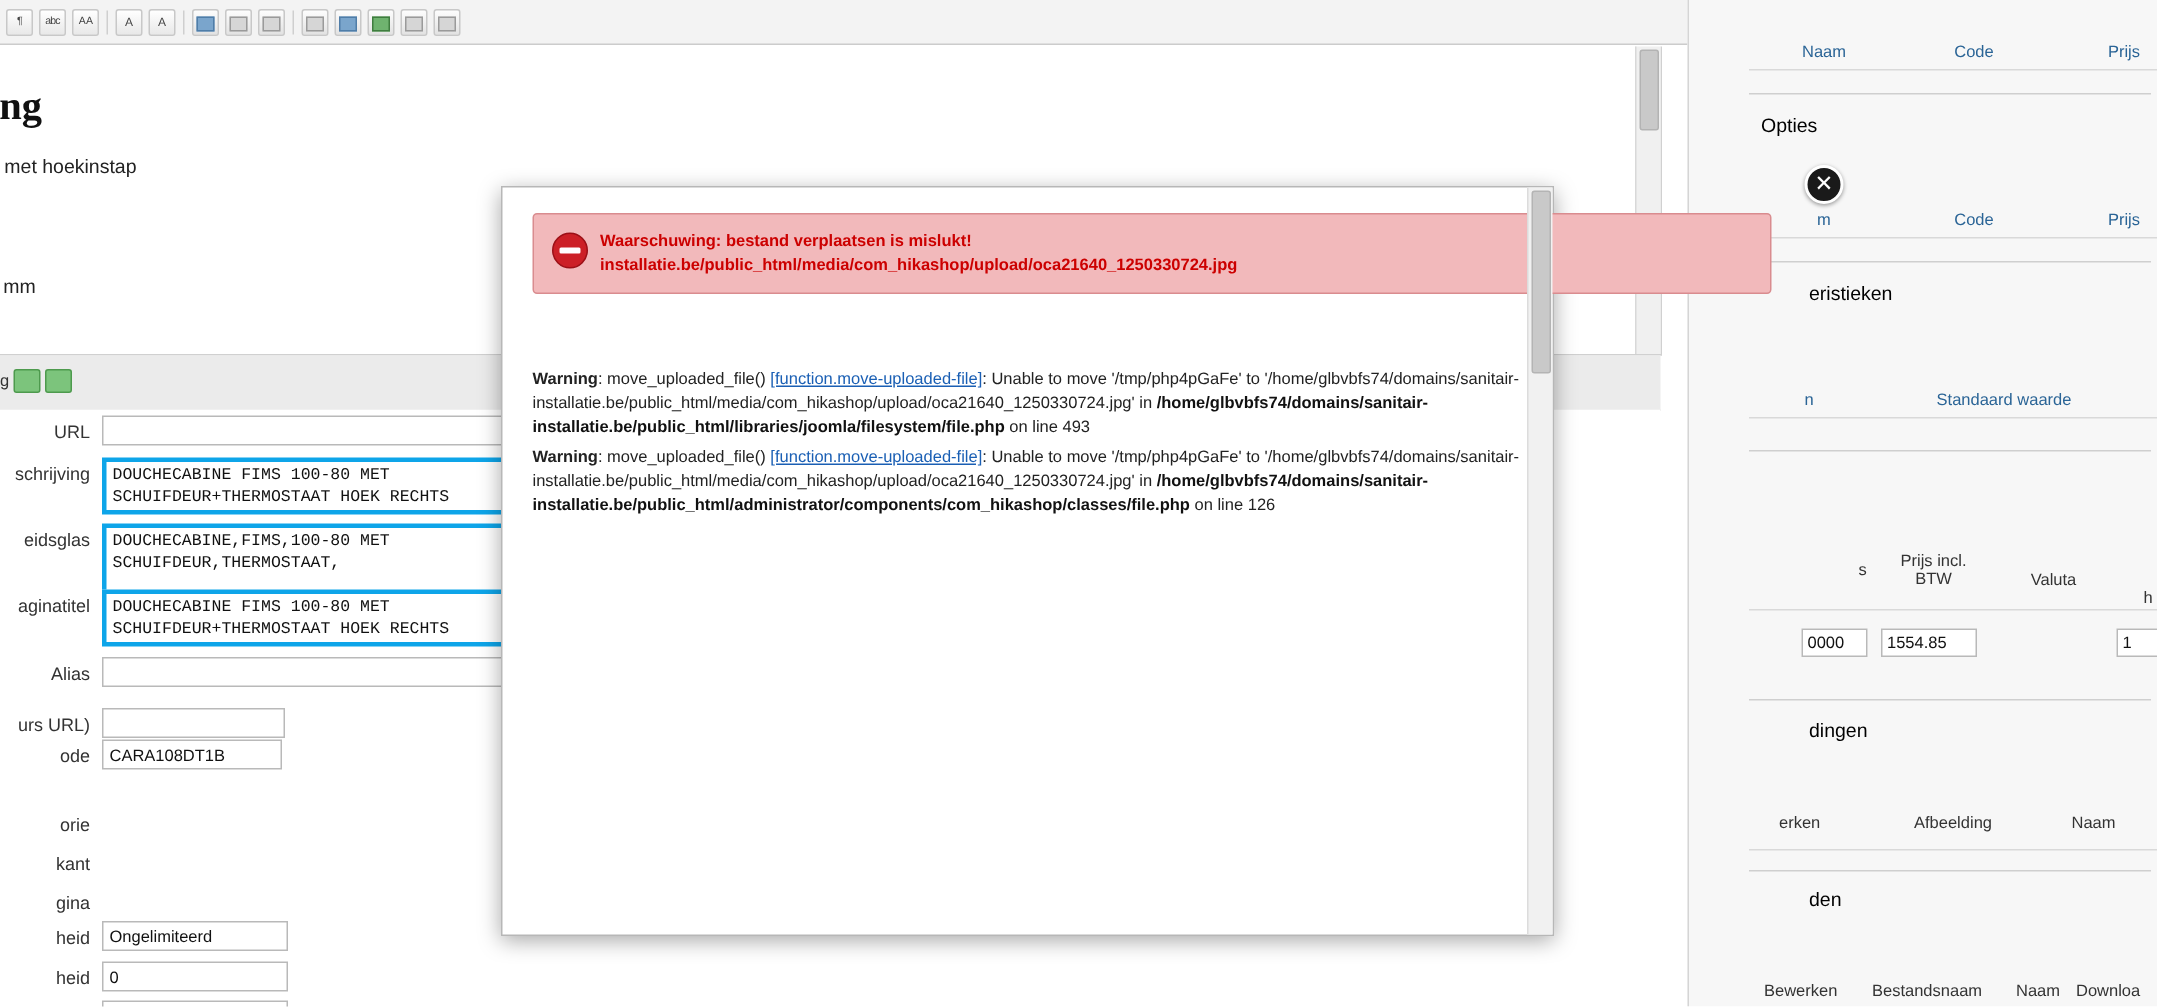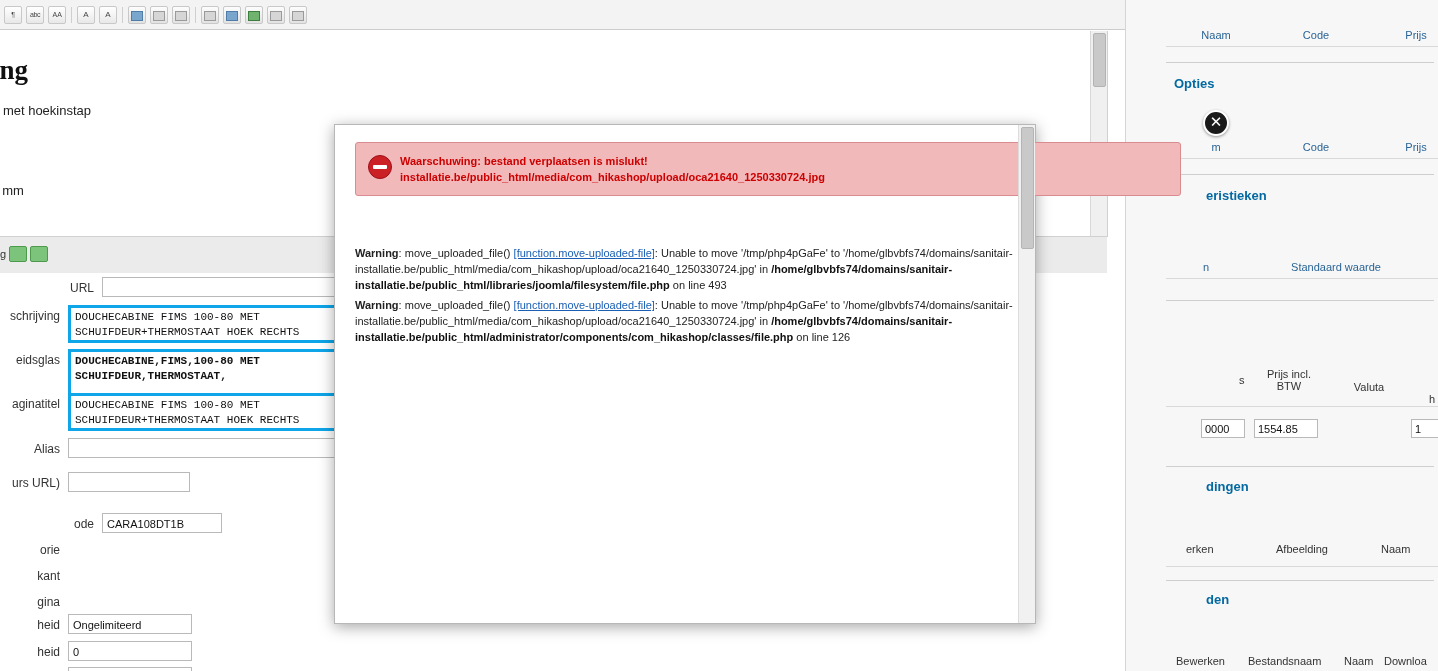--- a/index.html
+++ b/index.html
@@ -196,22 +196,22 @@
     color: #1a5f8a;
   }
   .r-table-head .th {
     text-align: center;
     color: #2a6496;
   }
   .sect-title {
     position: absolute;
     left: 48px;
     font-size: 13px;
-    font-weight: bold;
-    color: #0369a1;
+    font-weight: normal;
+    color: #000000;
     text-align: right;
   }
   .hr-line {
     position: absolute;
     left: 40px; right: 0;
     height: 1px;
     background: #d9d9d9;
   }
   .fieldset-line {
     position: absolute;
@@ -381,54 +381,54 @@
   <div class="grey-band">
     <div class="tag-icons">
       <span class="lbl">g</span>
       <span class="ic"></span>
       <span class="ic"></span>
     </div>
   </div>
 
   <div class="form-area">
 
-    <div class="frow" style="top: 4px; padding-left: 34px;">
+    <div class="frow" style="top: 4px;">
       <div class="flabel">URL</div>
       <div class="finput" style="width: 330px;"></div>
     </div>
 
     <div class="frow" style="top: 32px;">
       <div class="flabel">schrijving</div>
       <div class="ftext" style="width: 330px; height: 38px;">DOUCHECABINE FIMS 100-80 MET
 SCHUIFDEUR+THERMOSTAAT HOEK RECHTS</div>
     </div>
 
     <div class="frow" style="top: 76px;">
       <div class="flabel">eidsglas</div>
-      <div class="ftext" style="width: 330px; height: 50px; font-weight: bold;">DOUCHECABINE,FIMS,100-80 MET
+      <div class="ftext" style="width: 330px; height: 50px;">DOUCHECABINE,FIMS,100-80 MET
 SCHUIFDEUR,THERMOSTAAT,</div>
     </div>
 
     <div class="frow" style="top: 120px;">
       <div class="flabel">aginatitel</div>
       <div class="ftext" style="width: 330px; height: 38px;">DOUCHECABINE FIMS 100-80 MET
 SCHUIFDEUR+THERMOSTAAT HOEK RECHTS</div>
     </div>
 
     <div class="frow" style="top: 199px;">
       <div class="flabel">urs URL)</div>
       <div class="finput" style="width: 122px;"></div>
     </div>
 
     <div class="frow" style="top: 165px;">
       <div class="flabel">Alias</div>
       <div class="finput" style="width: 330px;"></div>
     </div>
 
-    <div class="frow" style="top: 240px; margin-left: 34px;">
+    <div class="frow" style="top: 220px;">
       <div class="flabel">ode</div>
       <div class="finput" style="width: 120px;">CARA108DT1B</div>
     </div>
 
     <div class="frow" style="top: 266px;">
       <div class="flabel">orie</div>
     </div>
 
     <div class="frow" style="top: 292px;">
       <div class="flabel">kant</div>

